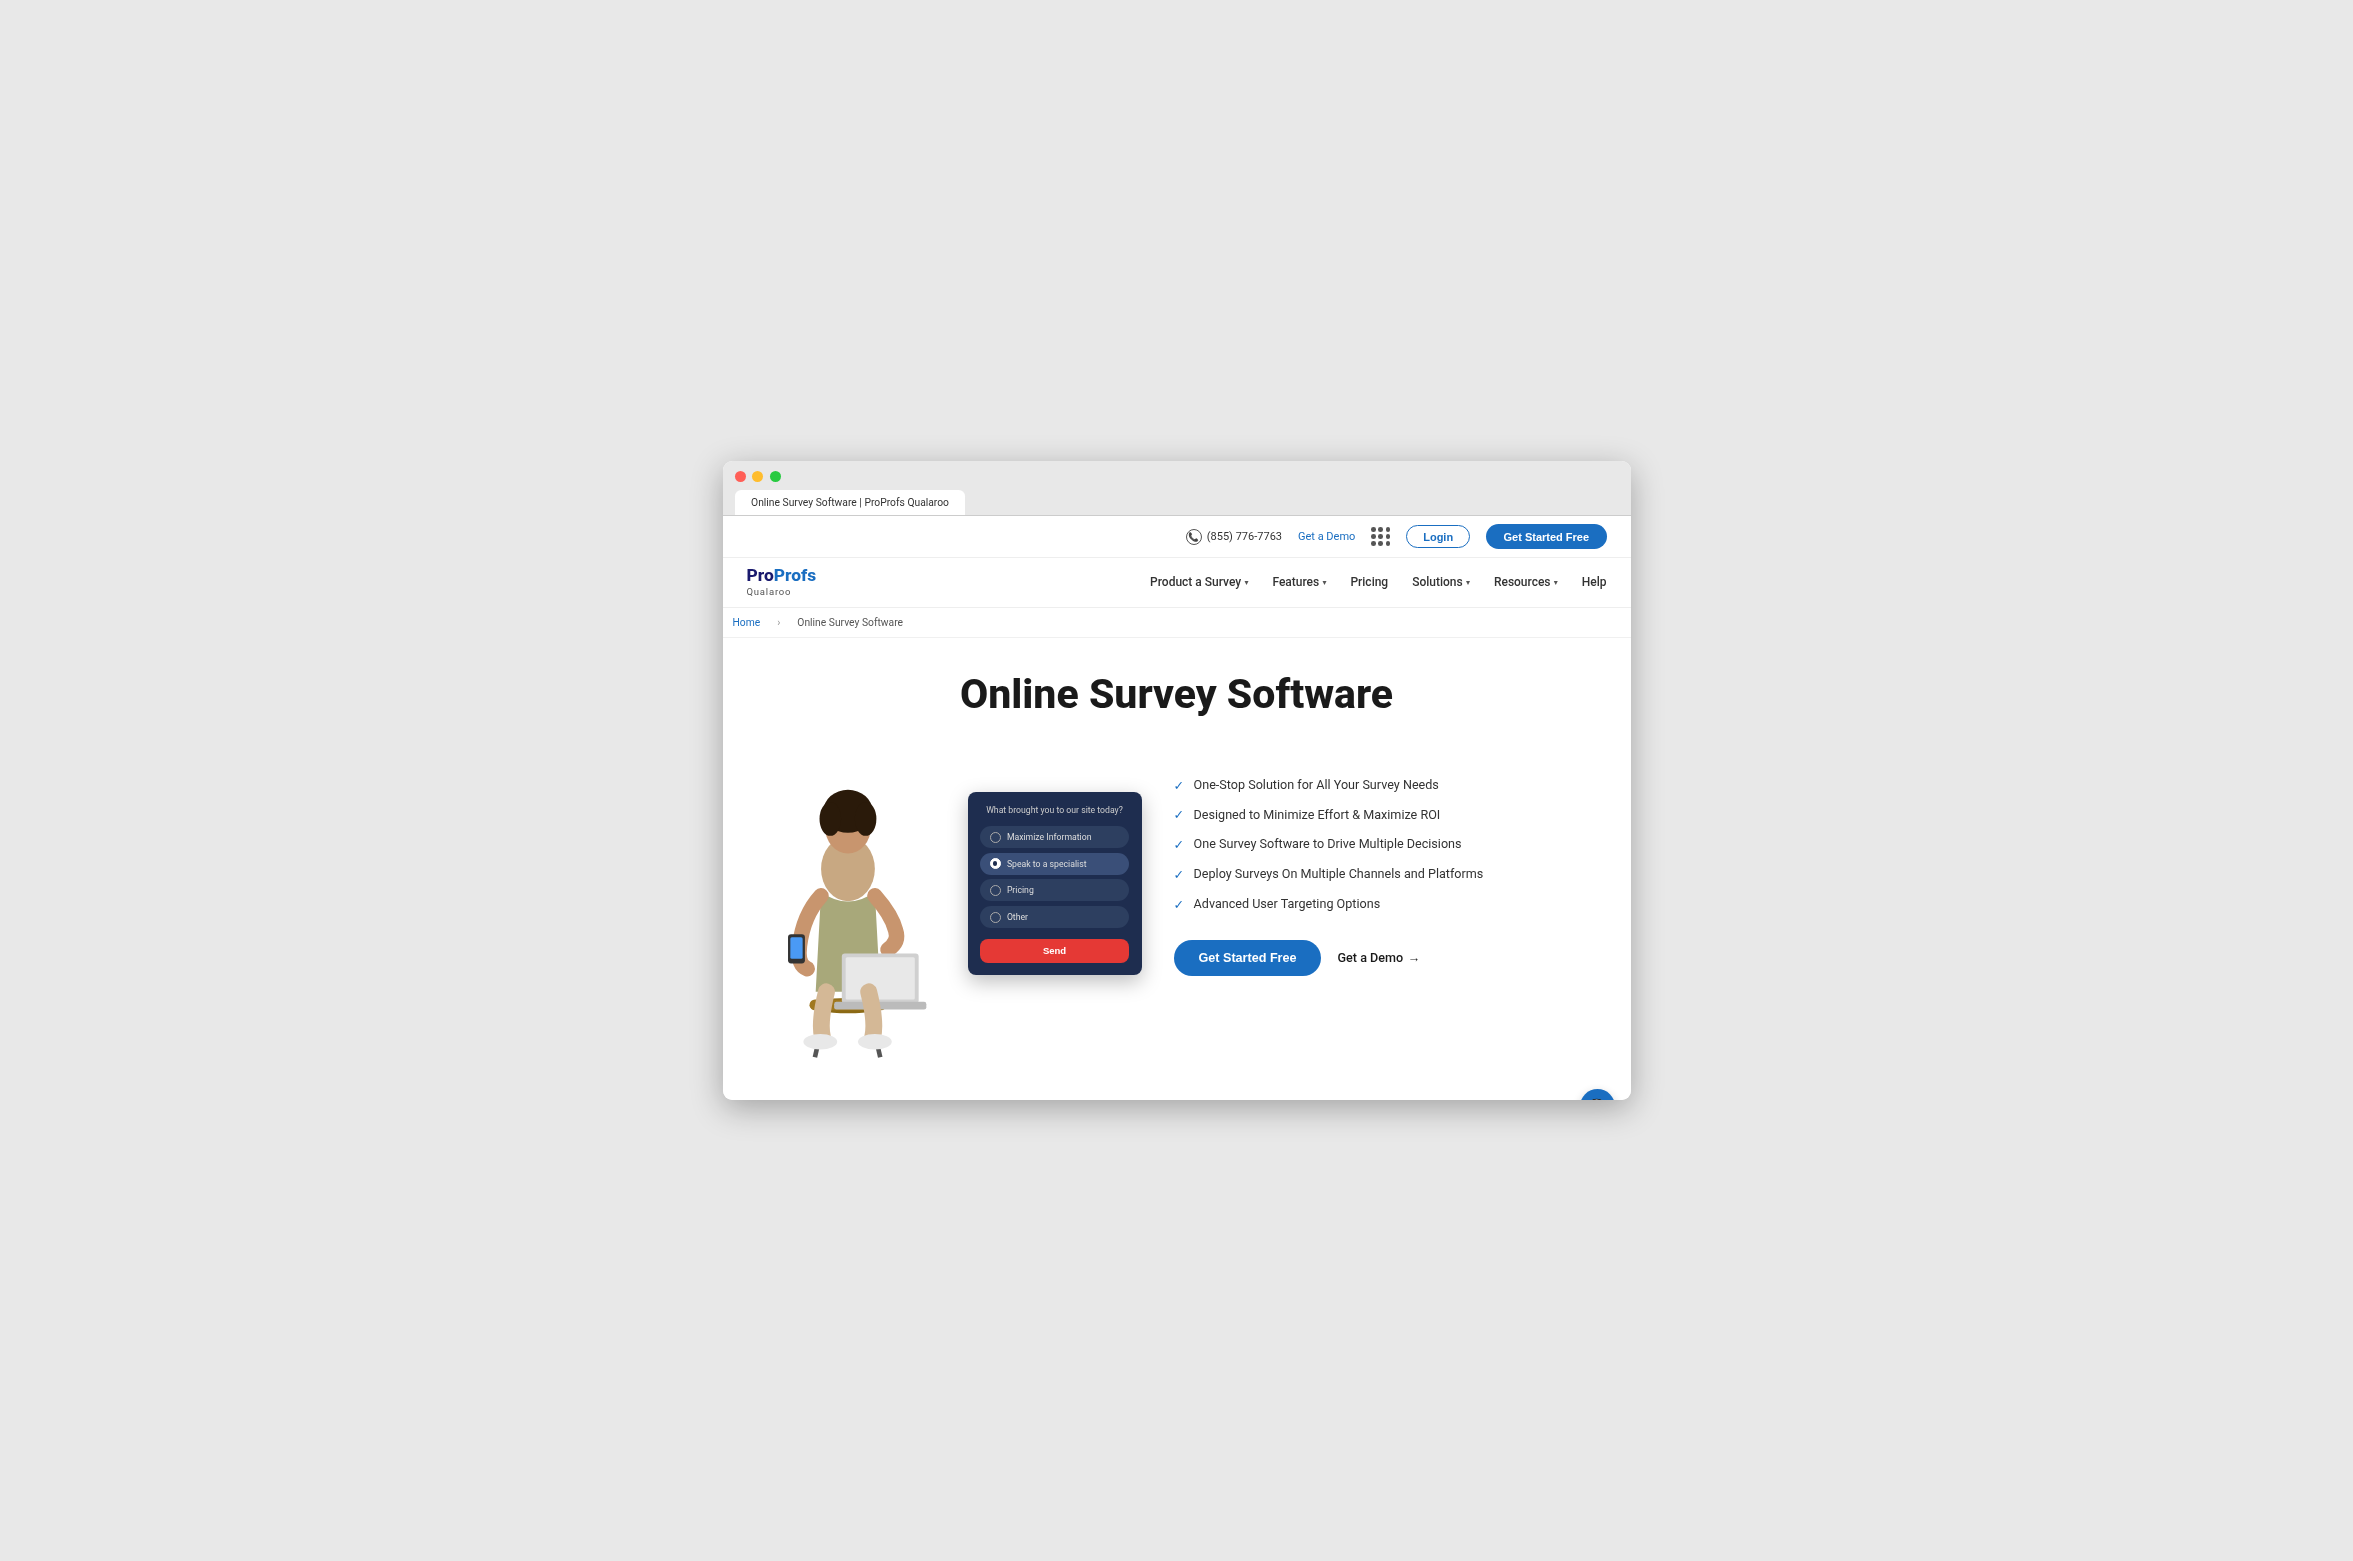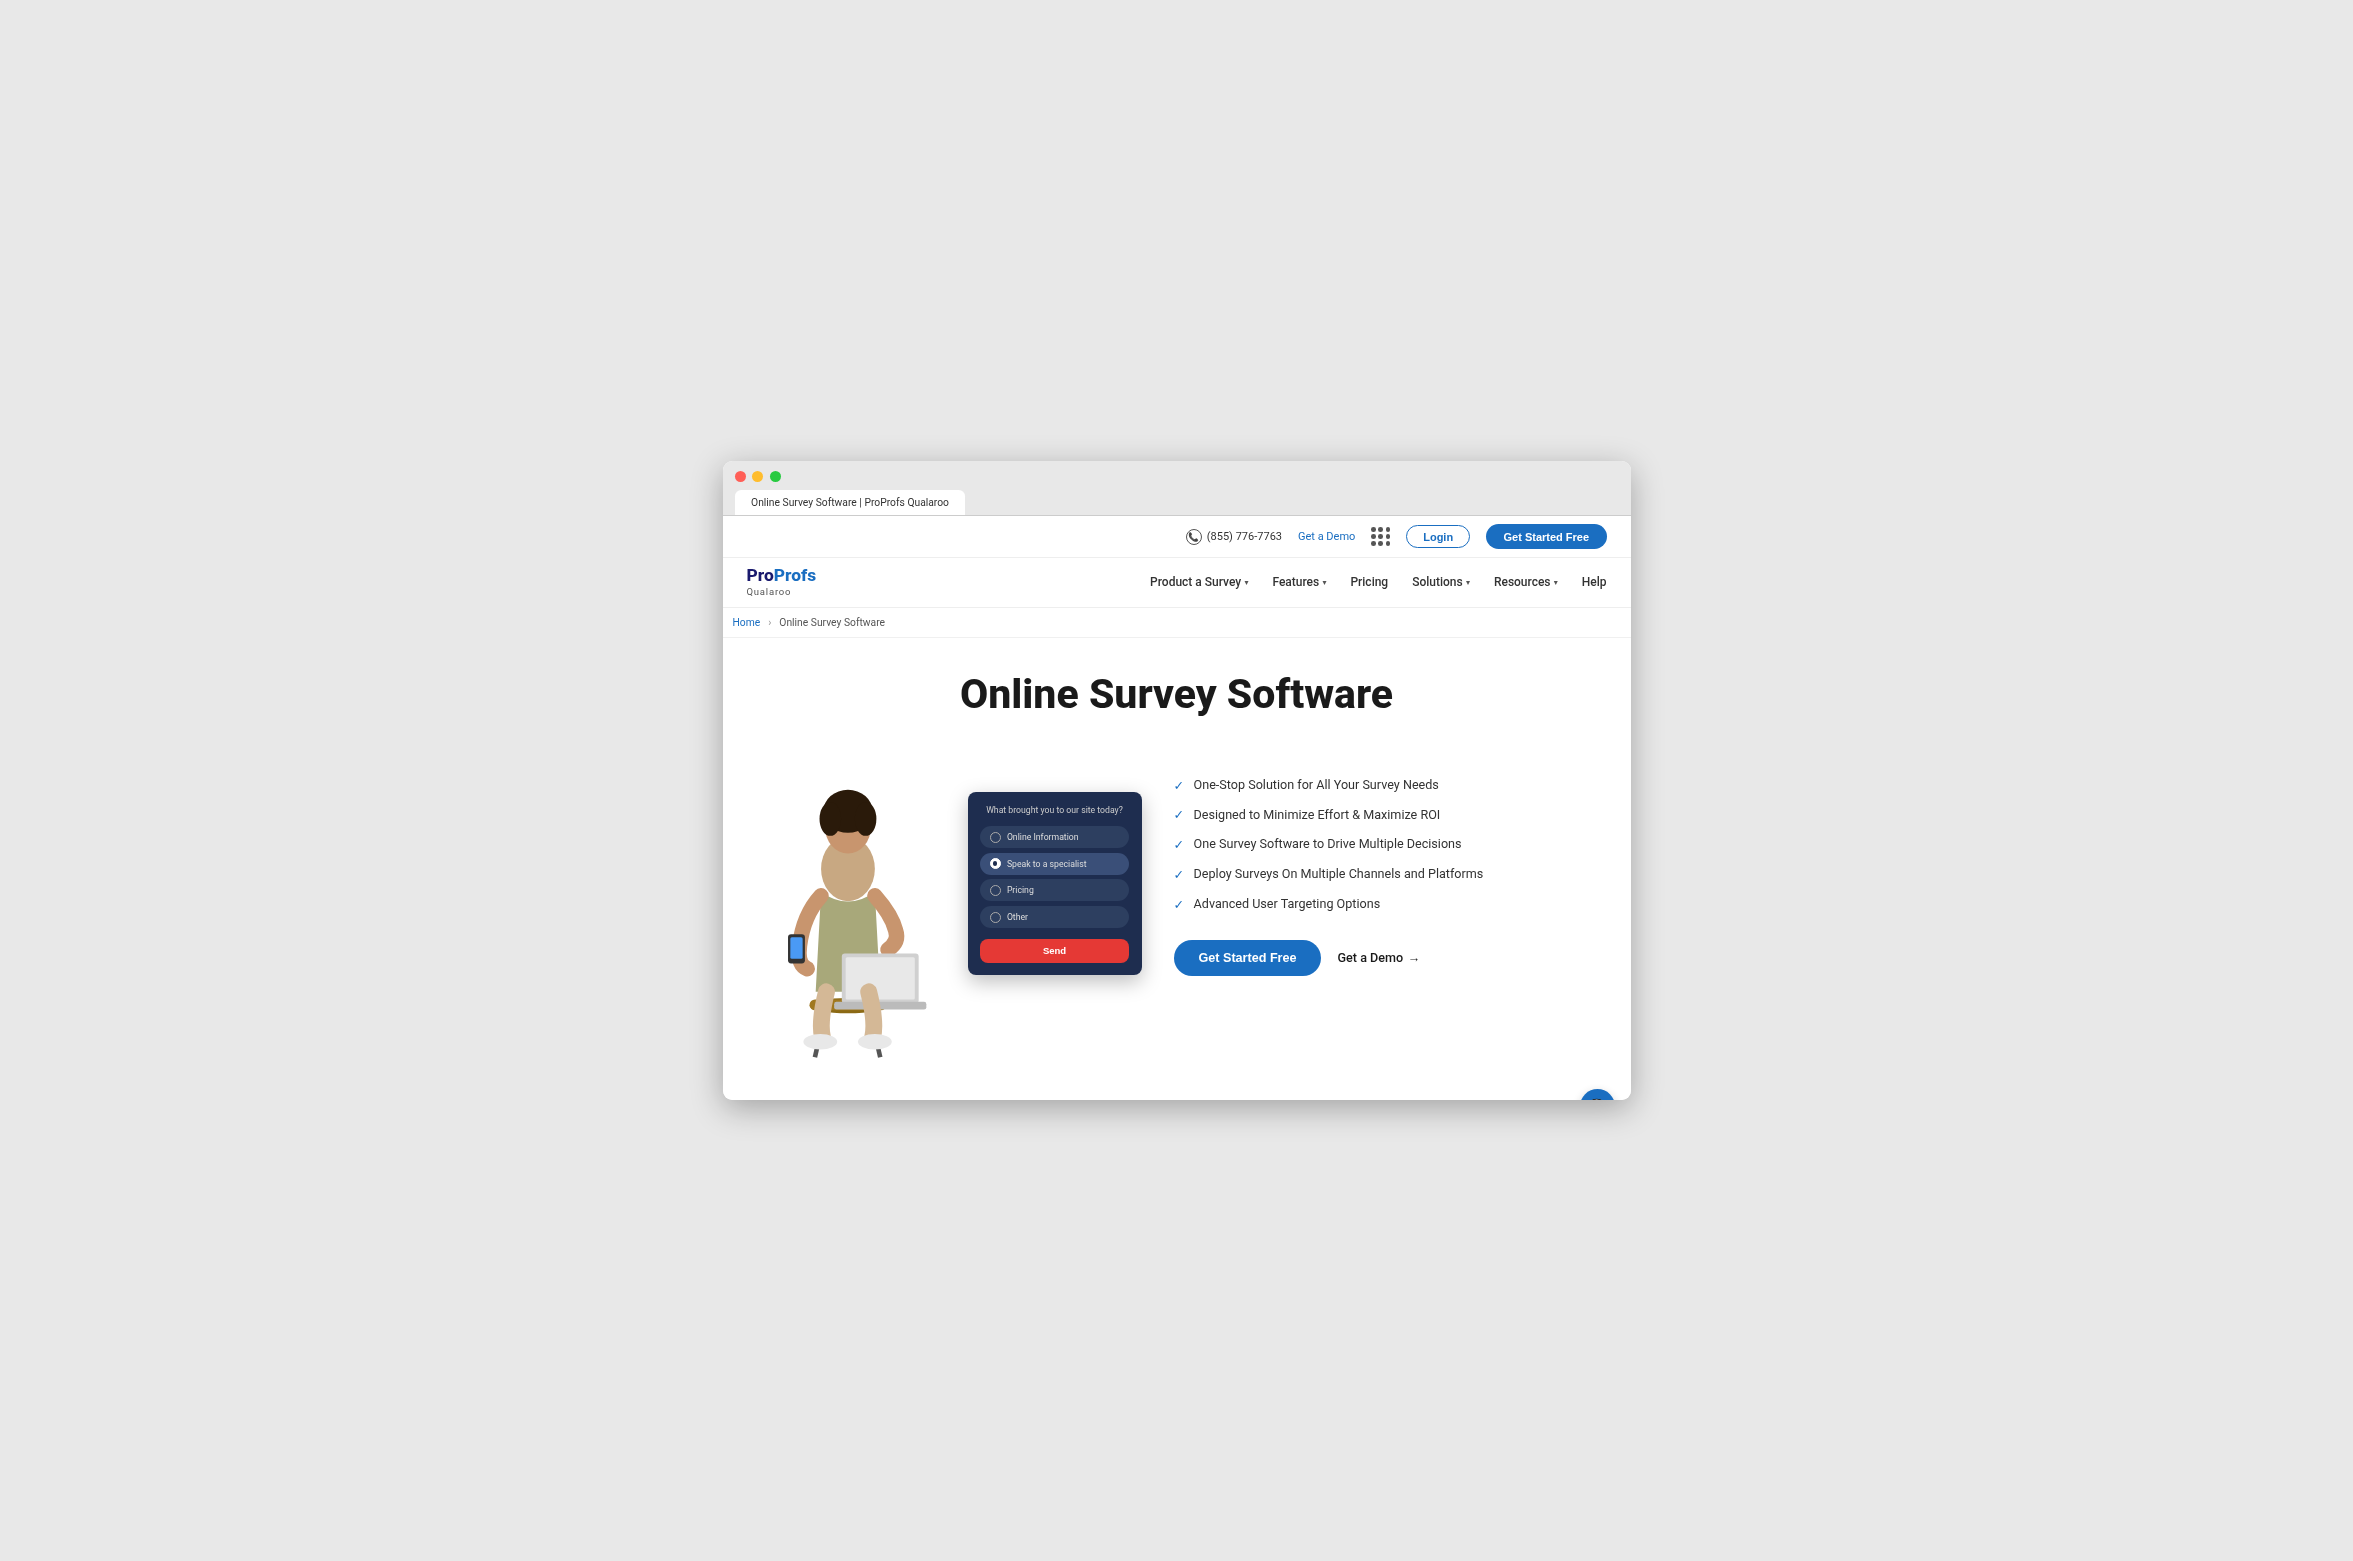--- a/index.html
+++ b/index.html
@@ -181,21 +181,21 @@
       color: #555;
     }
 
     
     .breadcrumb {
       padding: 8px 10px;
       font-size: 10.3px;
       color: #555;
       display: flex;
       align-items: center;
-      gap: 8px;
+      gap: 17px;
       background: #fff;
       border-bottom: 0.8px solid #f0f0f0;
     }
 
     .breadcrumb a {
       color: #1a6ec1;
       text-decoration: none;
     }
 
     .breadcrumb-sep {
@@ -504,21 +504,21 @@
 
         <rect x="50" y="215" width="22" height="38" rx="4" fill="#333"></rect>
         <rect x="53" y="219" width="16" height="28" rx="2" fill="#4a9af5"></rect>
       </svg>
 
       <div class="survey-widget">
         <div class="survey-question">What brought you to our site today?</div>
 
         <div class="survey-option">
           <div class="radio-circle"></div>
-          <span class="option-text">Online Information</span>
+          <span class="option-text">Maximize Information</span>
         </div>
 
         <div class="survey-option selected">
           <div class="radio-filled">
             <div class="radio-inner"></div>
           </div>
           <span class="option-text">Speak  to a specialist</span>
         </div>
 
         <div class="survey-option">

